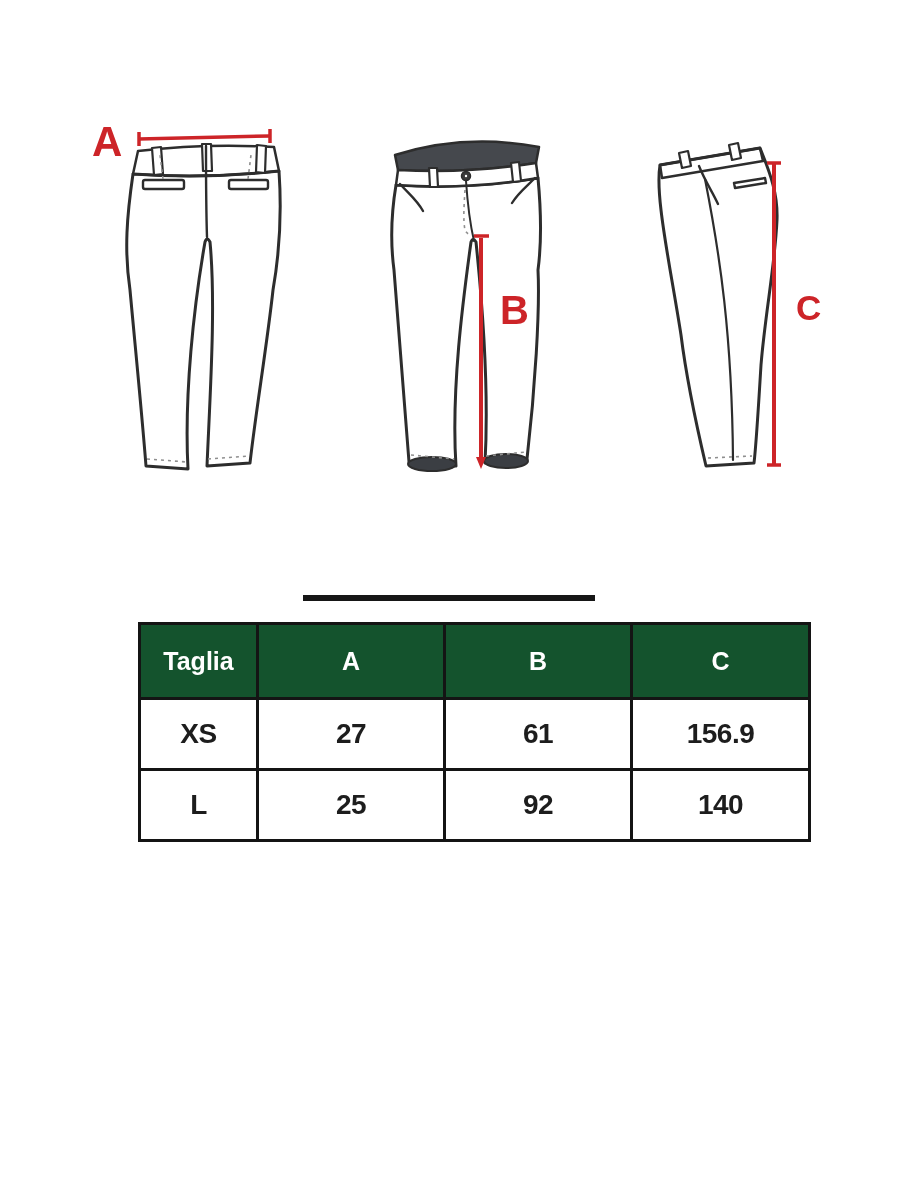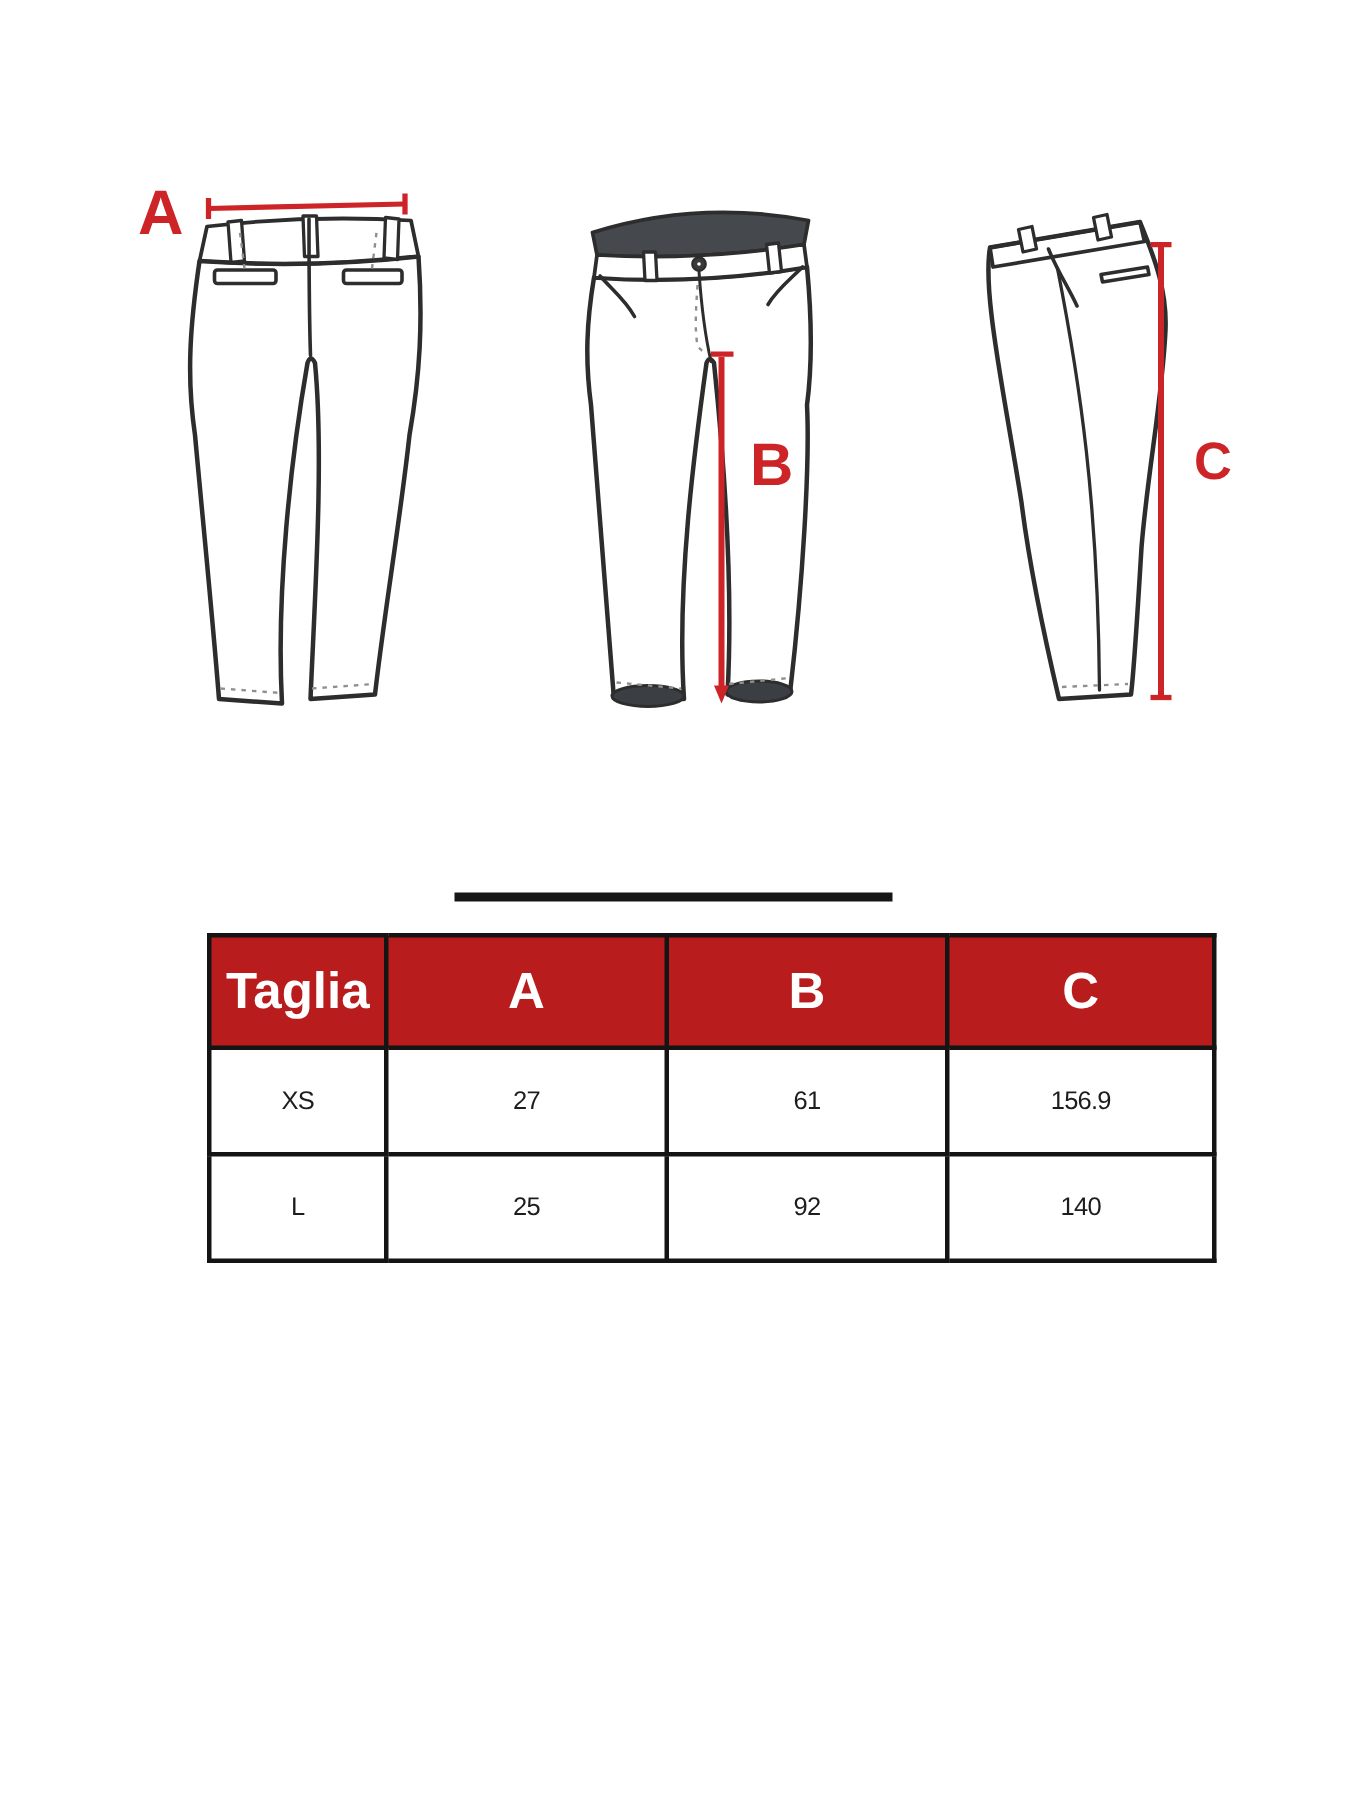--- a/index.html
+++ b/index.html
@@ -50,31 +50,31 @@
     width: 670px;
     border-collapse: collapse;
     table-layout: fixed;
   }
   .size-table th, .size-table td {
     border: 3px solid #141414;
     text-align: center;
     vertical-align: middle;
   }
   .size-table thead th {
-    background: #b91c1c;
+    background: #14532d;
     color: #ffffff;
-    font-size: 34px;
+    font-size: 25px;
     font-weight: 700;
     height: 75px;
   }
   .size-table tbody td {
     background: #ffffff;
     color: #1d1d1d;
-    font-size: 17px;
-    font-weight: 400;
+    font-size: 28px;
+    font-weight: 700;
     height: 71px;
     letter-spacing: -0.5px;
   }
 
   .ink   { stroke: #2d2d2d; fill: none; stroke-linecap: round; stroke-linejoin: round; }
   .fillw { fill: #ffffff; }
   .dash  { stroke: #8f8f8f; stroke-dasharray: 3 4; fill: none; stroke-width: 1.6; }
   .red   { stroke: #cd2428; fill: none; stroke-linecap: butt; }
 </style>
 </head>

